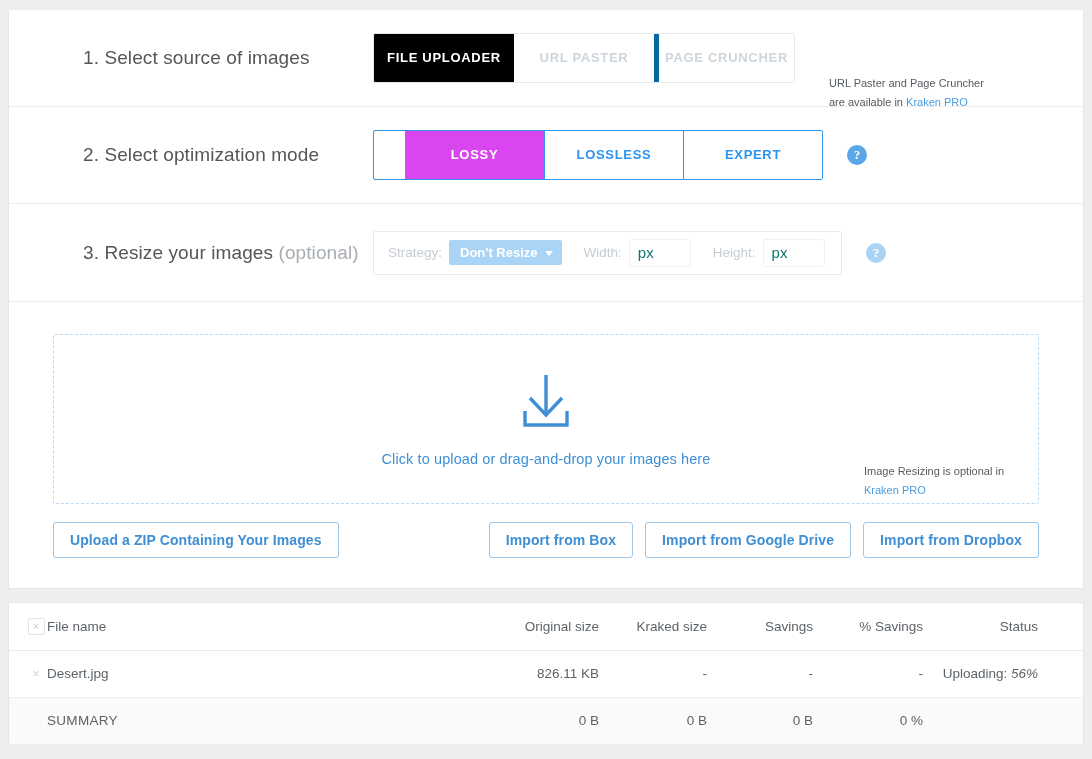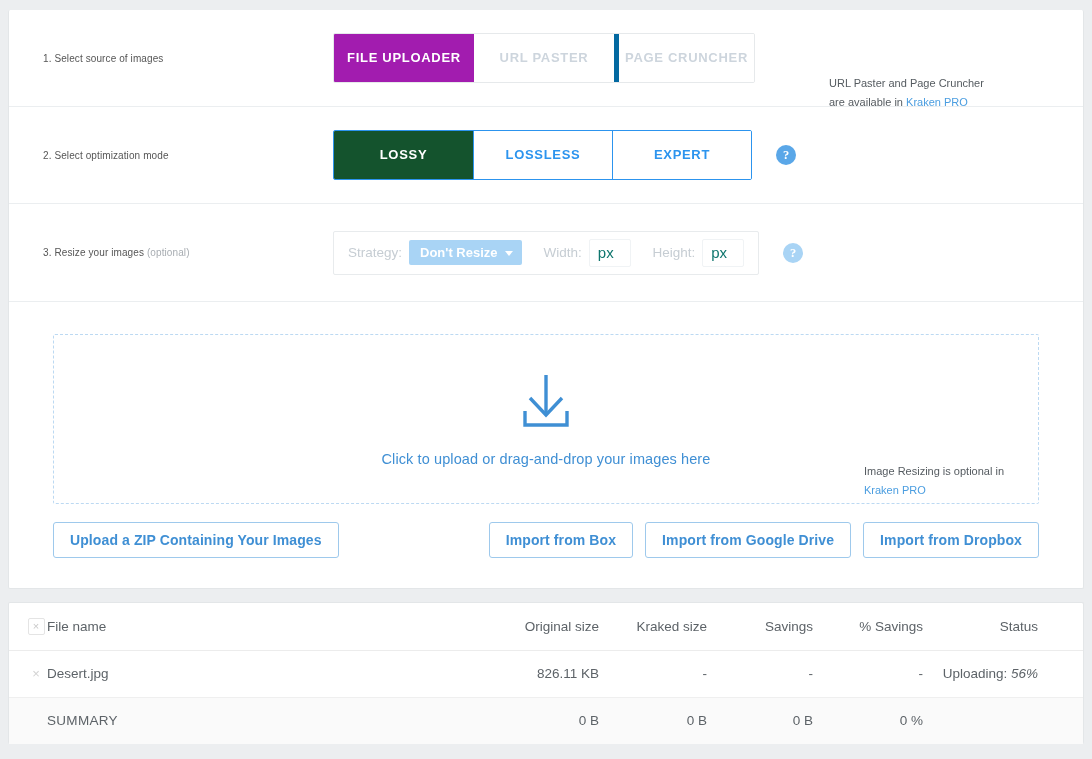--- a/index.html
+++ b/index.html
@@ -41,23 +41,24 @@
     align-items: center;
     border-bottom: 1px solid #ebeef0;
     min-height: 97px;
     padding: 0 34px;
   }
   .step-row.resize-row { min-height: 98px; }
 
   .step-label {
     width: 290px;
     flex: 0 0 290px;
-    font-size: 10px;
+    font-size: 19px;
     color: #565656;
     letter-spacing: 0.1px;
+    margin-left: 40px;
   }
   .step-label .optional {
     color: #a8adb2;
   }
 
   .step-control {
     flex: 0 0 auto;
     display: flex;
     align-items: center;
   }
@@ -80,45 +81,45 @@
     line-height: 48px;
     text-align: center;
     background: #ffffff;
     cursor: pointer;
     user-select: none;
     white-space: nowrap;
   }
   
   .source-group .seg-btn { width: 140px; color: #cdd5dd; }
   .source-group .seg-btn.active {
-    background: #a21caf;
+    background: #000000;
     color: #ffffff;
     width: 140px;
   }
   .source-group .seg-btn + .seg-btn { border-left: 5px solid #0369a1; }
   .source-group .seg-btn.active + .seg-btn { border-left: none; }
 
   
   .mode-group {
     border: 1px solid #2c94ee;
     border-radius: 2px;
   }
   .mode-group .seg-btn { width: 139px; color: #2c94ee; }
-  .mode-group .seg-btn.active { background: #14532d; color: #ffffff; }
+  .mode-group .seg-btn.active { background: #d946ef; color: #ffffff; margin-left: 31px; }
   .mode-group .seg-btn + .seg-btn { border-left: 1px solid #2c94ee; }
 
   
   .resize-box {
     display: flex;
     align-items: center;
     border: 1px solid #e8ebed;
     border-radius: 2px;
     height: 44px;
     padding: 0 14px;
-    width: 426px;
+    width: 469px;
     background: #ffffff;
   }
   .resize-box .lbl {
     font-size: 13.5px;
     color: #c6cdd3;
     margin-right: 7px;
     white-space: nowrap;
   }
   .resize-select {
     background: #a9d4f5;

